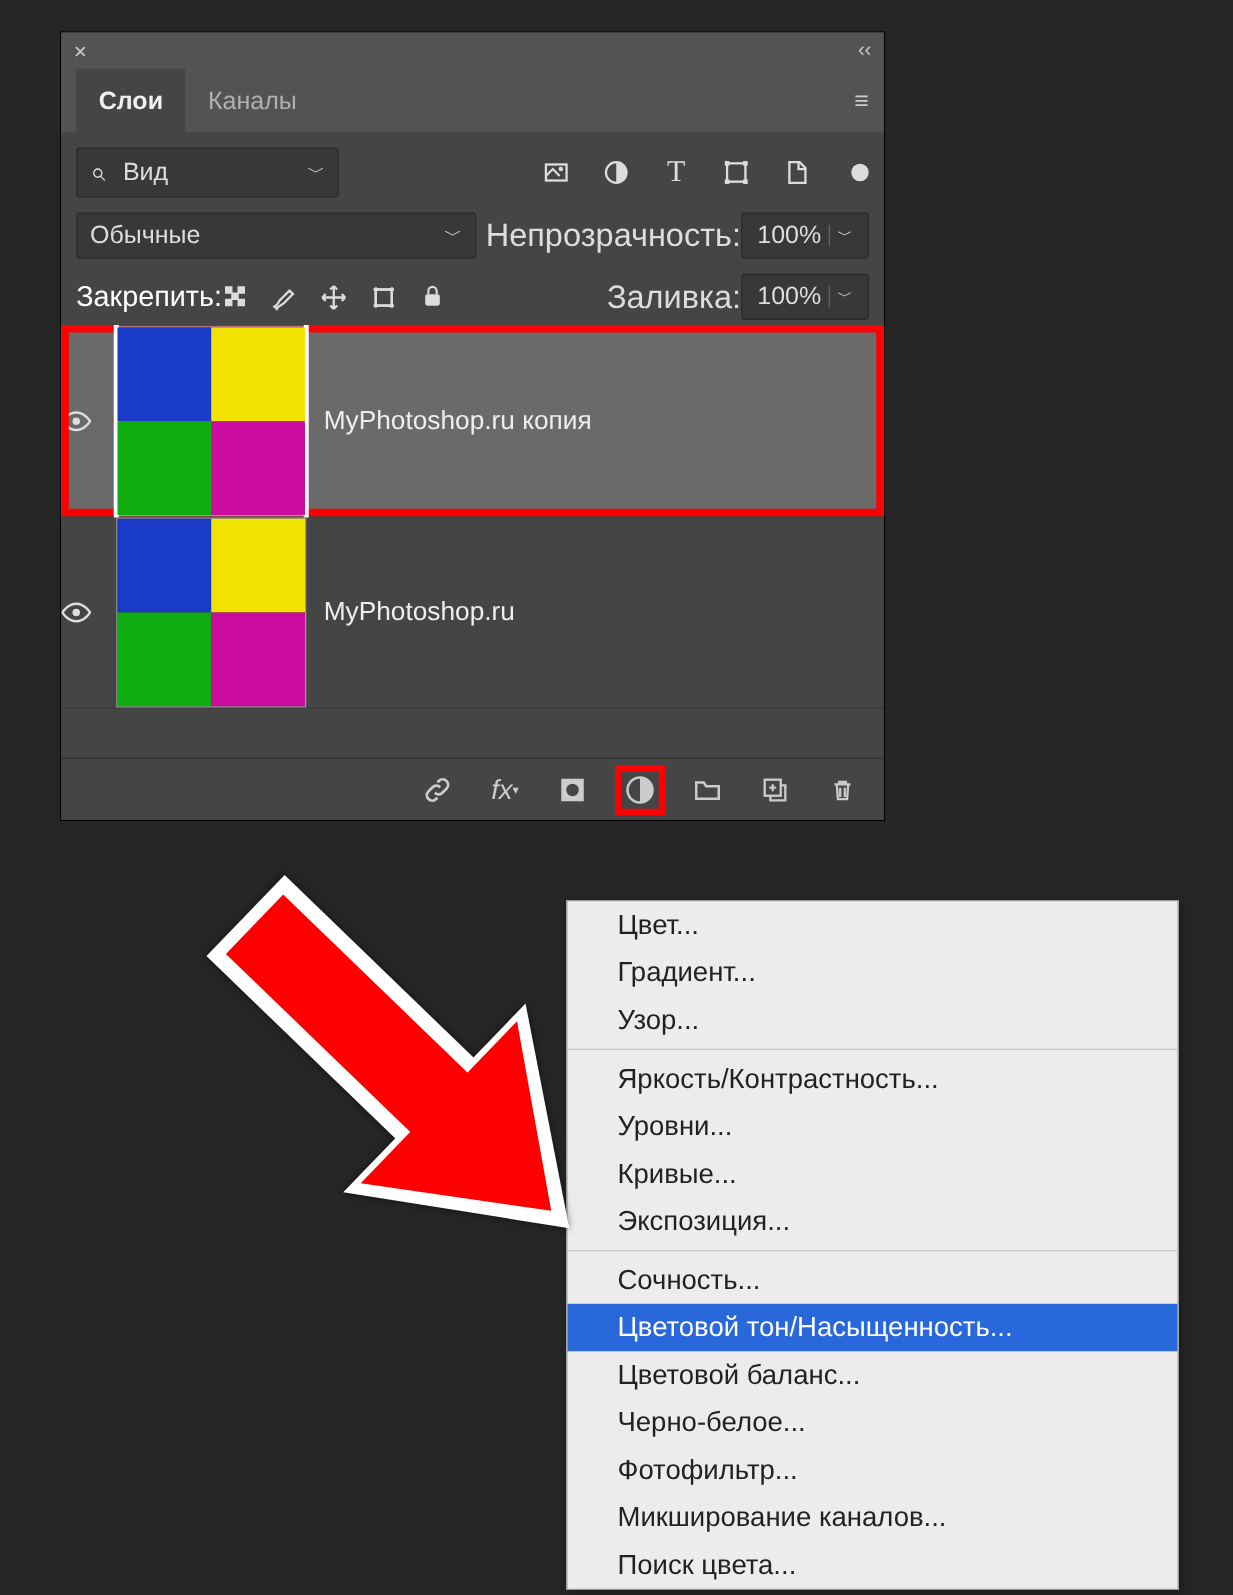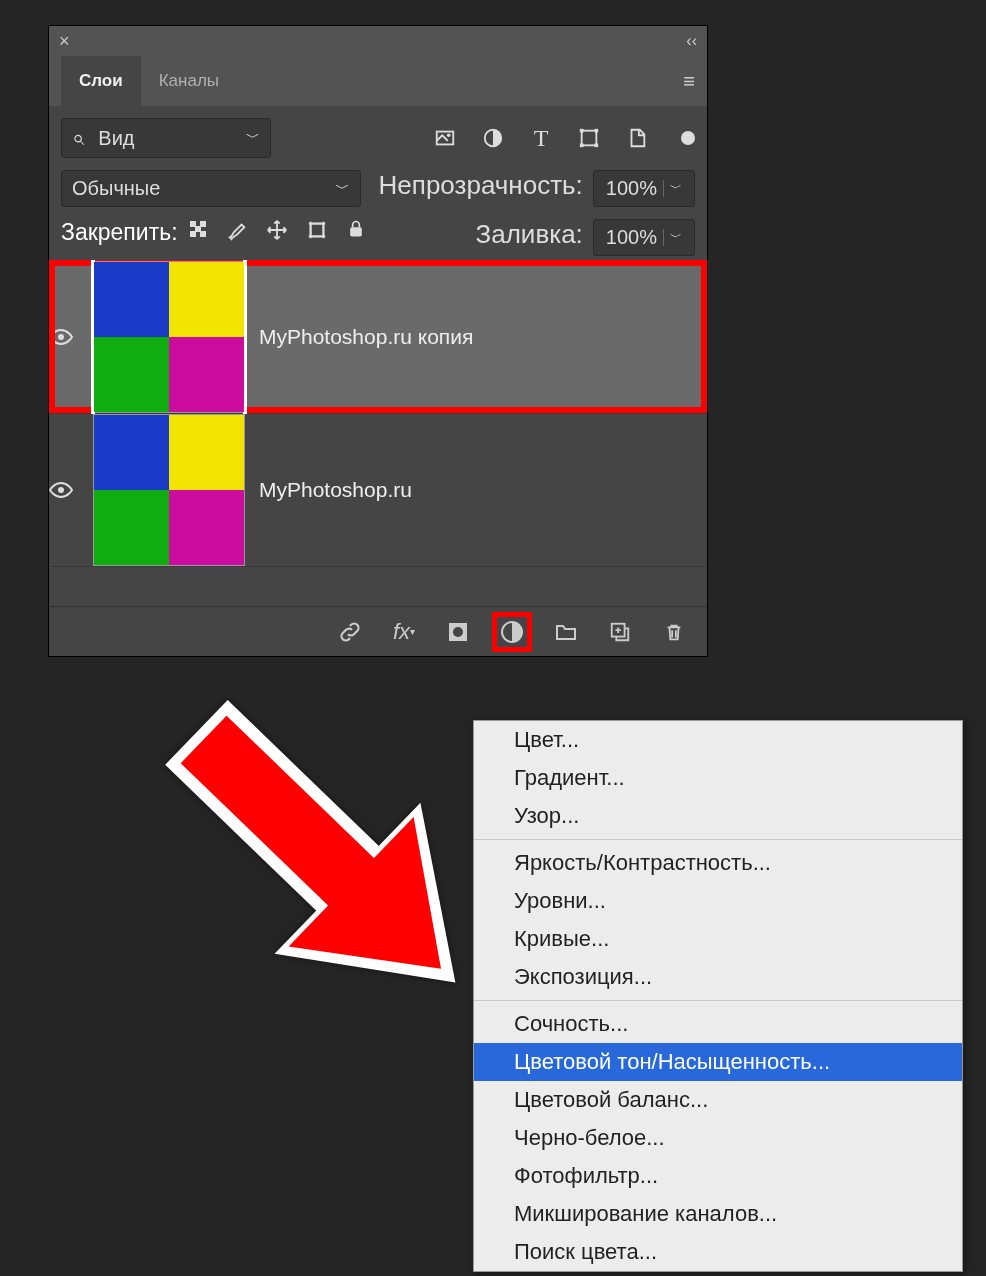--- a/index.html
+++ b/index.html
@@ -2,25 +2,25 @@
 <html><head>
 <meta charset="utf-8">
 <style>
 *{margin:0;padding:0;box-sizing:border-box;font-family:Arial,Helvetica,sans-serif}
 body{background:#252525;width:986px;height:1276px;position:relative;overflow:hidden}
 .panel{position:absolute;left:48px;top:25px;width:660px;background:#535353;border:1px solid #000}
 .panel-titlebar{height:30px;background:#535353;display:flex;align-items:center;justify-content:space-between;padding:0 10px}
 .close-x{color:#ccc;font-size:18px;cursor:pointer}
 .collapse-arrows{color:#ccc;font-size:16px}
 .panel-tabs{height:50px;display:flex;align-items:center;padding:0 12px;background:#535353}
-.tab{padding:15px 18px;color:#b0b0b0;font-size:17px;cursor:pointer}
+.tab{padding:15px 18px;color:#b0b0b0;font-size:20px;cursor:pointer}
 .tab.active{background:#454545;color:#f0f0f0;font-weight:bold}
 .menu-icon{margin-left:auto;color:#ccc;font-size:20px}
 .panel-body{background:#454545;padding:12px 12px 0 12px}
-.row{display:flex;gap:10px;margin-bottom:12px}
+.row{display:flex;align-items:center;margin-bottom:12px}
 .combo{background:#383838;border:1px solid #2a2a2a;color:#ddd;padding:6px 10px;font-size:20px;display:flex;align-items:center;gap:8px;border-radius:3px}
 .combo .chev{margin-left:auto;font-size:14px}
 .search-combo{width:210px}
 .search-combo::before{content:"⌕";transform:scaleX(-1);display:inline-block;margin-right:6px;font-size:22px}
 .filter-icons{display:flex;gap:24px;margin-left:auto;align-items:center}
 .filter-icons .ic{width:24px;height:24px;color:#ddd;display:flex;align-items:center;justify-content:center;font-size:20px}
 .dot{width:14px;height:14px;border-radius:50%;background:#ddd;margin-left:8px}
 .blend-combo{width:320px}
 .opacity-label{color:#ddd;font-size:26px;margin-left:8px}
 .pct-combo{background:#383838;border:1px solid #2a2a2a;color:#ddd;padding:6px 12px;font-size:20px;display:flex;align-items:center;gap:6px;border-radius:3px}
@@ -37,21 +37,21 @@
 .thumb{width:152px;height:152px;position:relative;border:1px solid #999}
 .thumb .sel-l,.thumb .sel-r{position:absolute;top:-2px;bottom:-2px;width:4px;background:#fff}
 .thumb .sel-l{left:-3px}.thumb .sel-r{right:-3px}
 .quad{position:absolute;width:50%;height:50%}
 .q1{top:0;left:0;background:#1a3bc7}.q2{top:0;right:0;background:#f2e300}
 .q3{bottom:0;left:0;background:#10ad10}.q4{bottom:0;right:0;background:#cc0c9e}
 .layer-name{color:#eee;font-size:21px}
 .panel-footer{background:#454545;height:50px;border-top:1px solid #333;display:flex;align-items:center;justify-content:flex-end;gap:28px;padding:0 20px}
 .panel-footer .fi{color:#ccc;width:26px;height:26px;display:flex;align-items:center;justify-content:center}
 .fi.highlight{outline:5px solid #ff0000;outline-offset:2px}
-.dropdown{position:absolute;left:473px;top:720px;width:490px;background:#ececec;border:1px solid #999;box-shadow:2px 2px 6px rgba(0,0,0,.4);font-size:22px}
+.dropdown{position:absolute;left:453px;top:720px;width:490px;background:#ececec;border:1px solid #999;box-shadow:2px 2px 6px rgba(0,0,0,.4);font-size:22px}
 .dropdown .item{padding:6px 40px;color:#222}
 .dropdown .item.selected{background:#2968db;color:#fff}
 .dropdown .sep{border-top:1px solid #c8c8c8;margin:4px 0}
 .arrow{position:absolute;left:115px;top:640px;pointer-events:none}
 .arrow svg{filter:drop-shadow(0 0 3px rgba(0,0,0,.5))}
 svg{display:block}
 </style>
 </head>
 <body>
 

